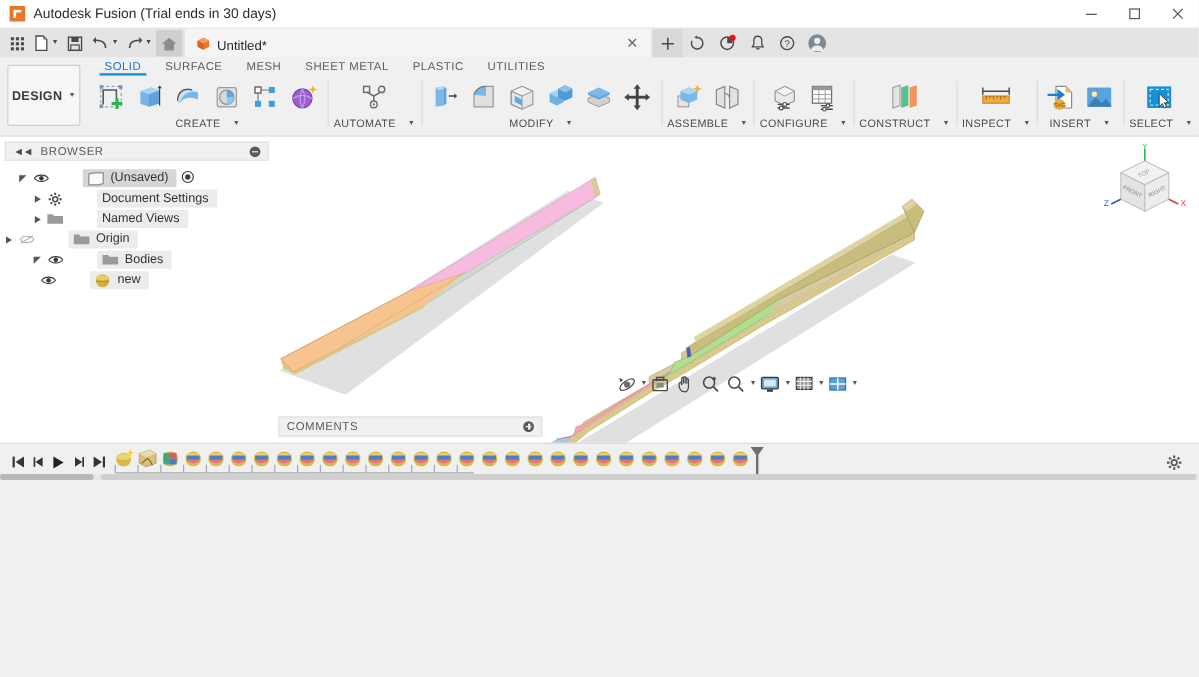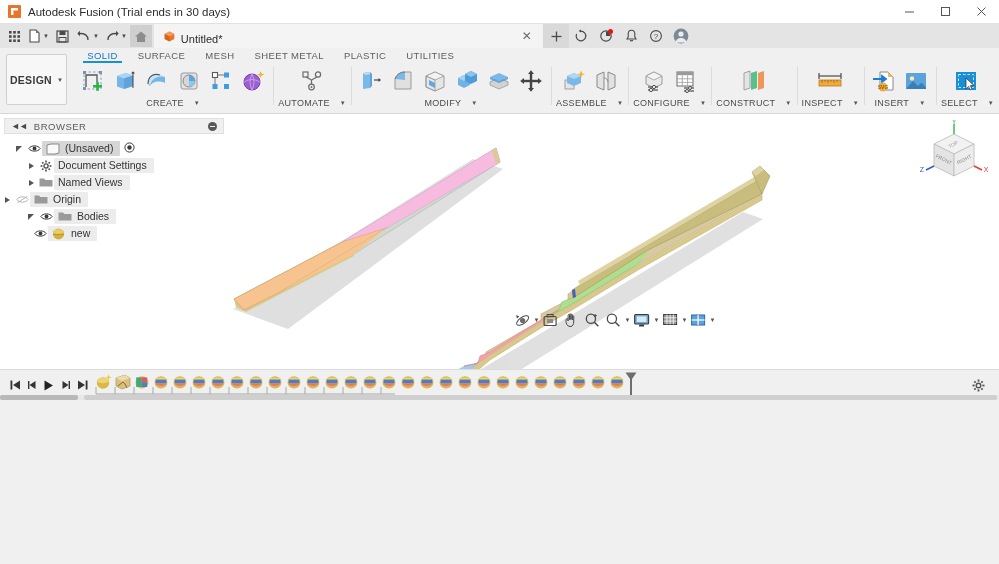--- a/index.html
+++ b/index.html
@@ -76,21 +76,21 @@
   .browser-hdr {
     height:16px; margin:4px 4px 0 4px; background:#f0f0f0; border:1px solid #e0e0e0;
     display:flex; align-items:center; padding:0 6px; font-size:9.5px; color:#5a5a5a; letter-spacing:.5px;
   }
   .browser-hdr .dd { margin-right:7px; color:#4a4a4a; font-size:9px; letter-spacing:-1px;}
   .browser-hdr .dot { margin-left:auto; width:9px; height:9px; border-radius:50%; background:#585858; position:relative;}
   .browser-hdr .dot:after{content:"";position:absolute;left:2px;top:4px;width:5px;height:1.5px;background:#f0f0f0;}
   .tree { padding:6px 0 0 0; }
   .trow { height:17px; display:flex; align-items:center; font-size:10.5px; color:#333; }
   .trow .tw { width:14px; display:flex; align-items:center; justify-content:center; }
-  .trow .lbl { background:#ececec; padding:1px 7px 1px 4px; border-radius:1px; line-height:13px; }
+  .trow .lbl { background:#ececec; padding:1px 7px 1px 4px; border-radius:1px; line-height:13px;margin-left:27px; }
   .trow.sel .lbl { background:#d6d6d6; }
   .eye { width:16px; display:flex; align-items:center; justify-content:center; }
   .arrow { width:0;height:0;border-left:5px solid #555;border-top:3.5px solid transparent;border-bottom:3.5px solid transparent; }
   .arrow-open { width:0;height:0;border-top:6px solid #555;border-right:6px solid transparent; }
 
   
   .canvas { flex:1; position:relative; background:#fff; overflow:hidden; }
   .viewcube { position:absolute; right:8px; top:6px; width:74px; height:74px; }
 
   .navbar {
@@ -828,20 +828,24 @@
         <div class="nb">
           <svg width="16" height="16" viewBox="0 0 16 16">
             <rect x="1.5" y="3" width="13" height="10" fill="#5ba3dd" stroke="#2b6b9e" stroke-width="1"></rect>
             <line x1="8" y1="3" x2="8" y2="13" stroke="#fff" stroke-width="1.2"></line>
             <line x1="1.5" y1="8" x2="14.5" y2="8" stroke="#fff" stroke-width="1.2"></line>
           </svg>
         </div>
         <span class="caret">▼</span>
       </div>
 
+      <div class="comments">
+        <span>COMMENTS</span>
+        <span class="dot"></span>
+      </div>
     </div>
   </div>
 
   <div class="timeline">
     <div class="tl-controls">
       <div class="tlc">
         <svg width="12" height="12" viewBox="0 0 12 12">
             <rect x="1.5" y="1.5" width="1.8" height="9" fill="#333"></rect>
             <path d="M11 1.5 L11 10.5 L4 6 Z" fill="#333"></path>
           </svg>

